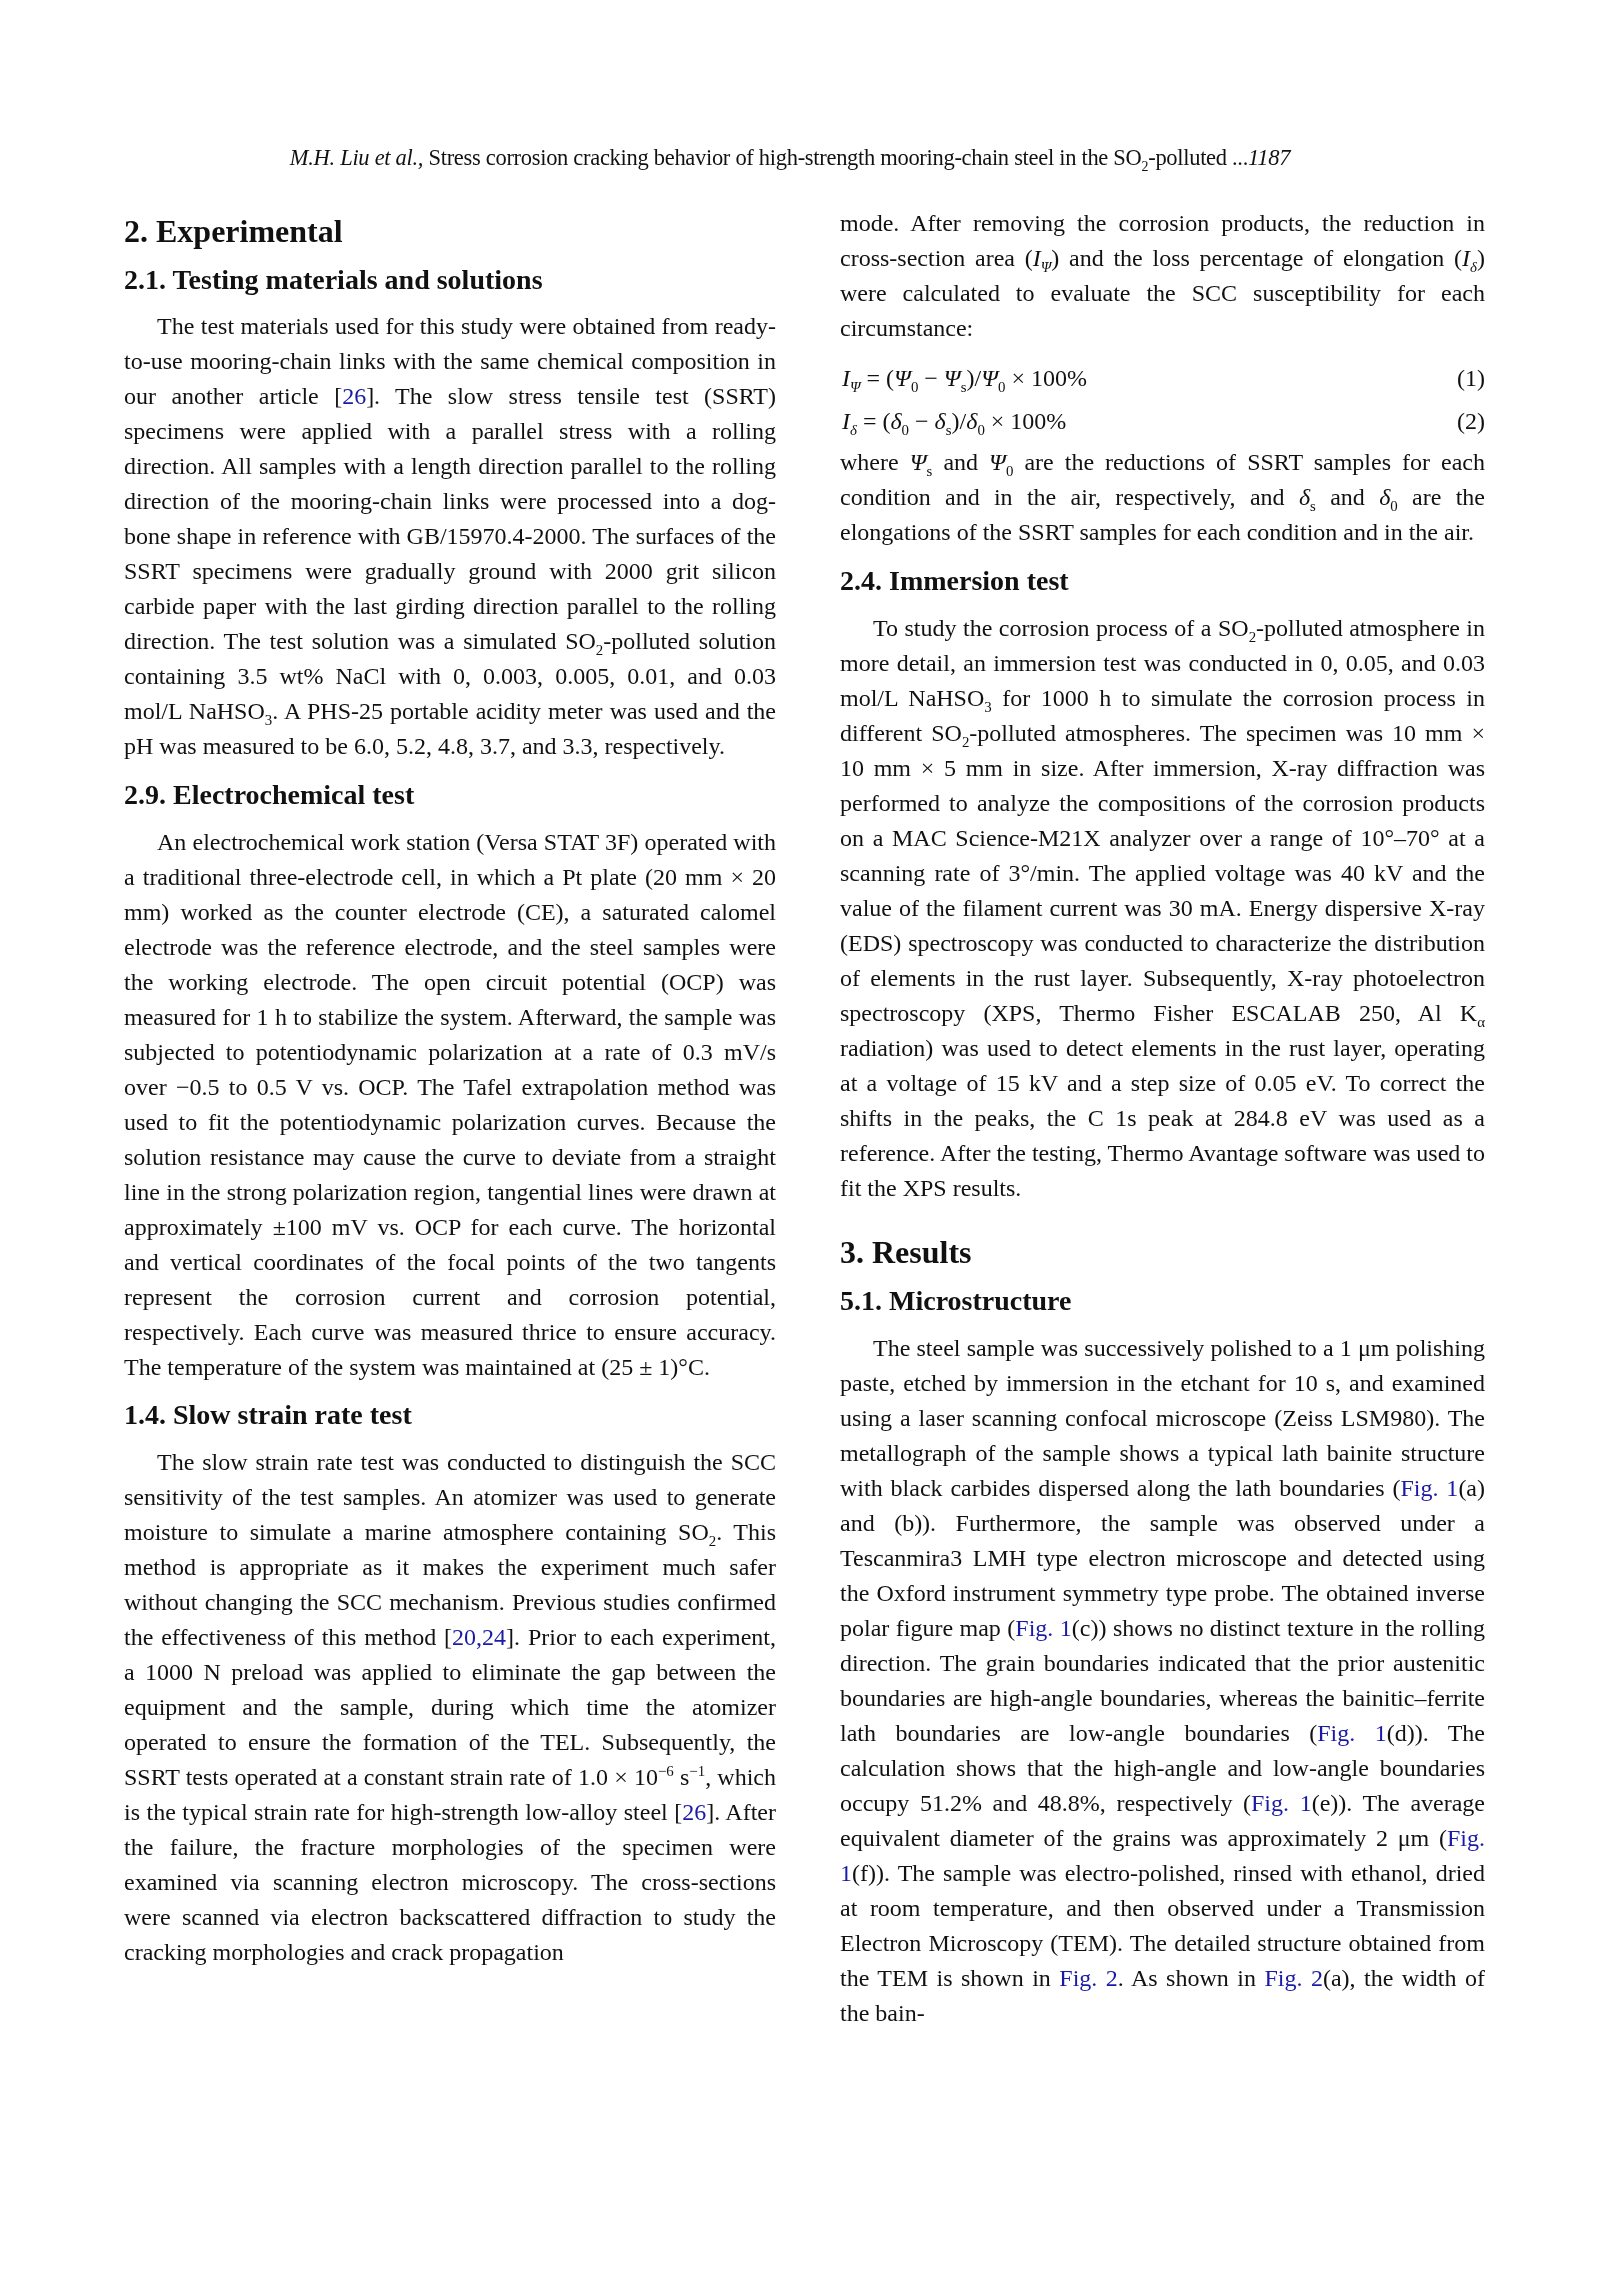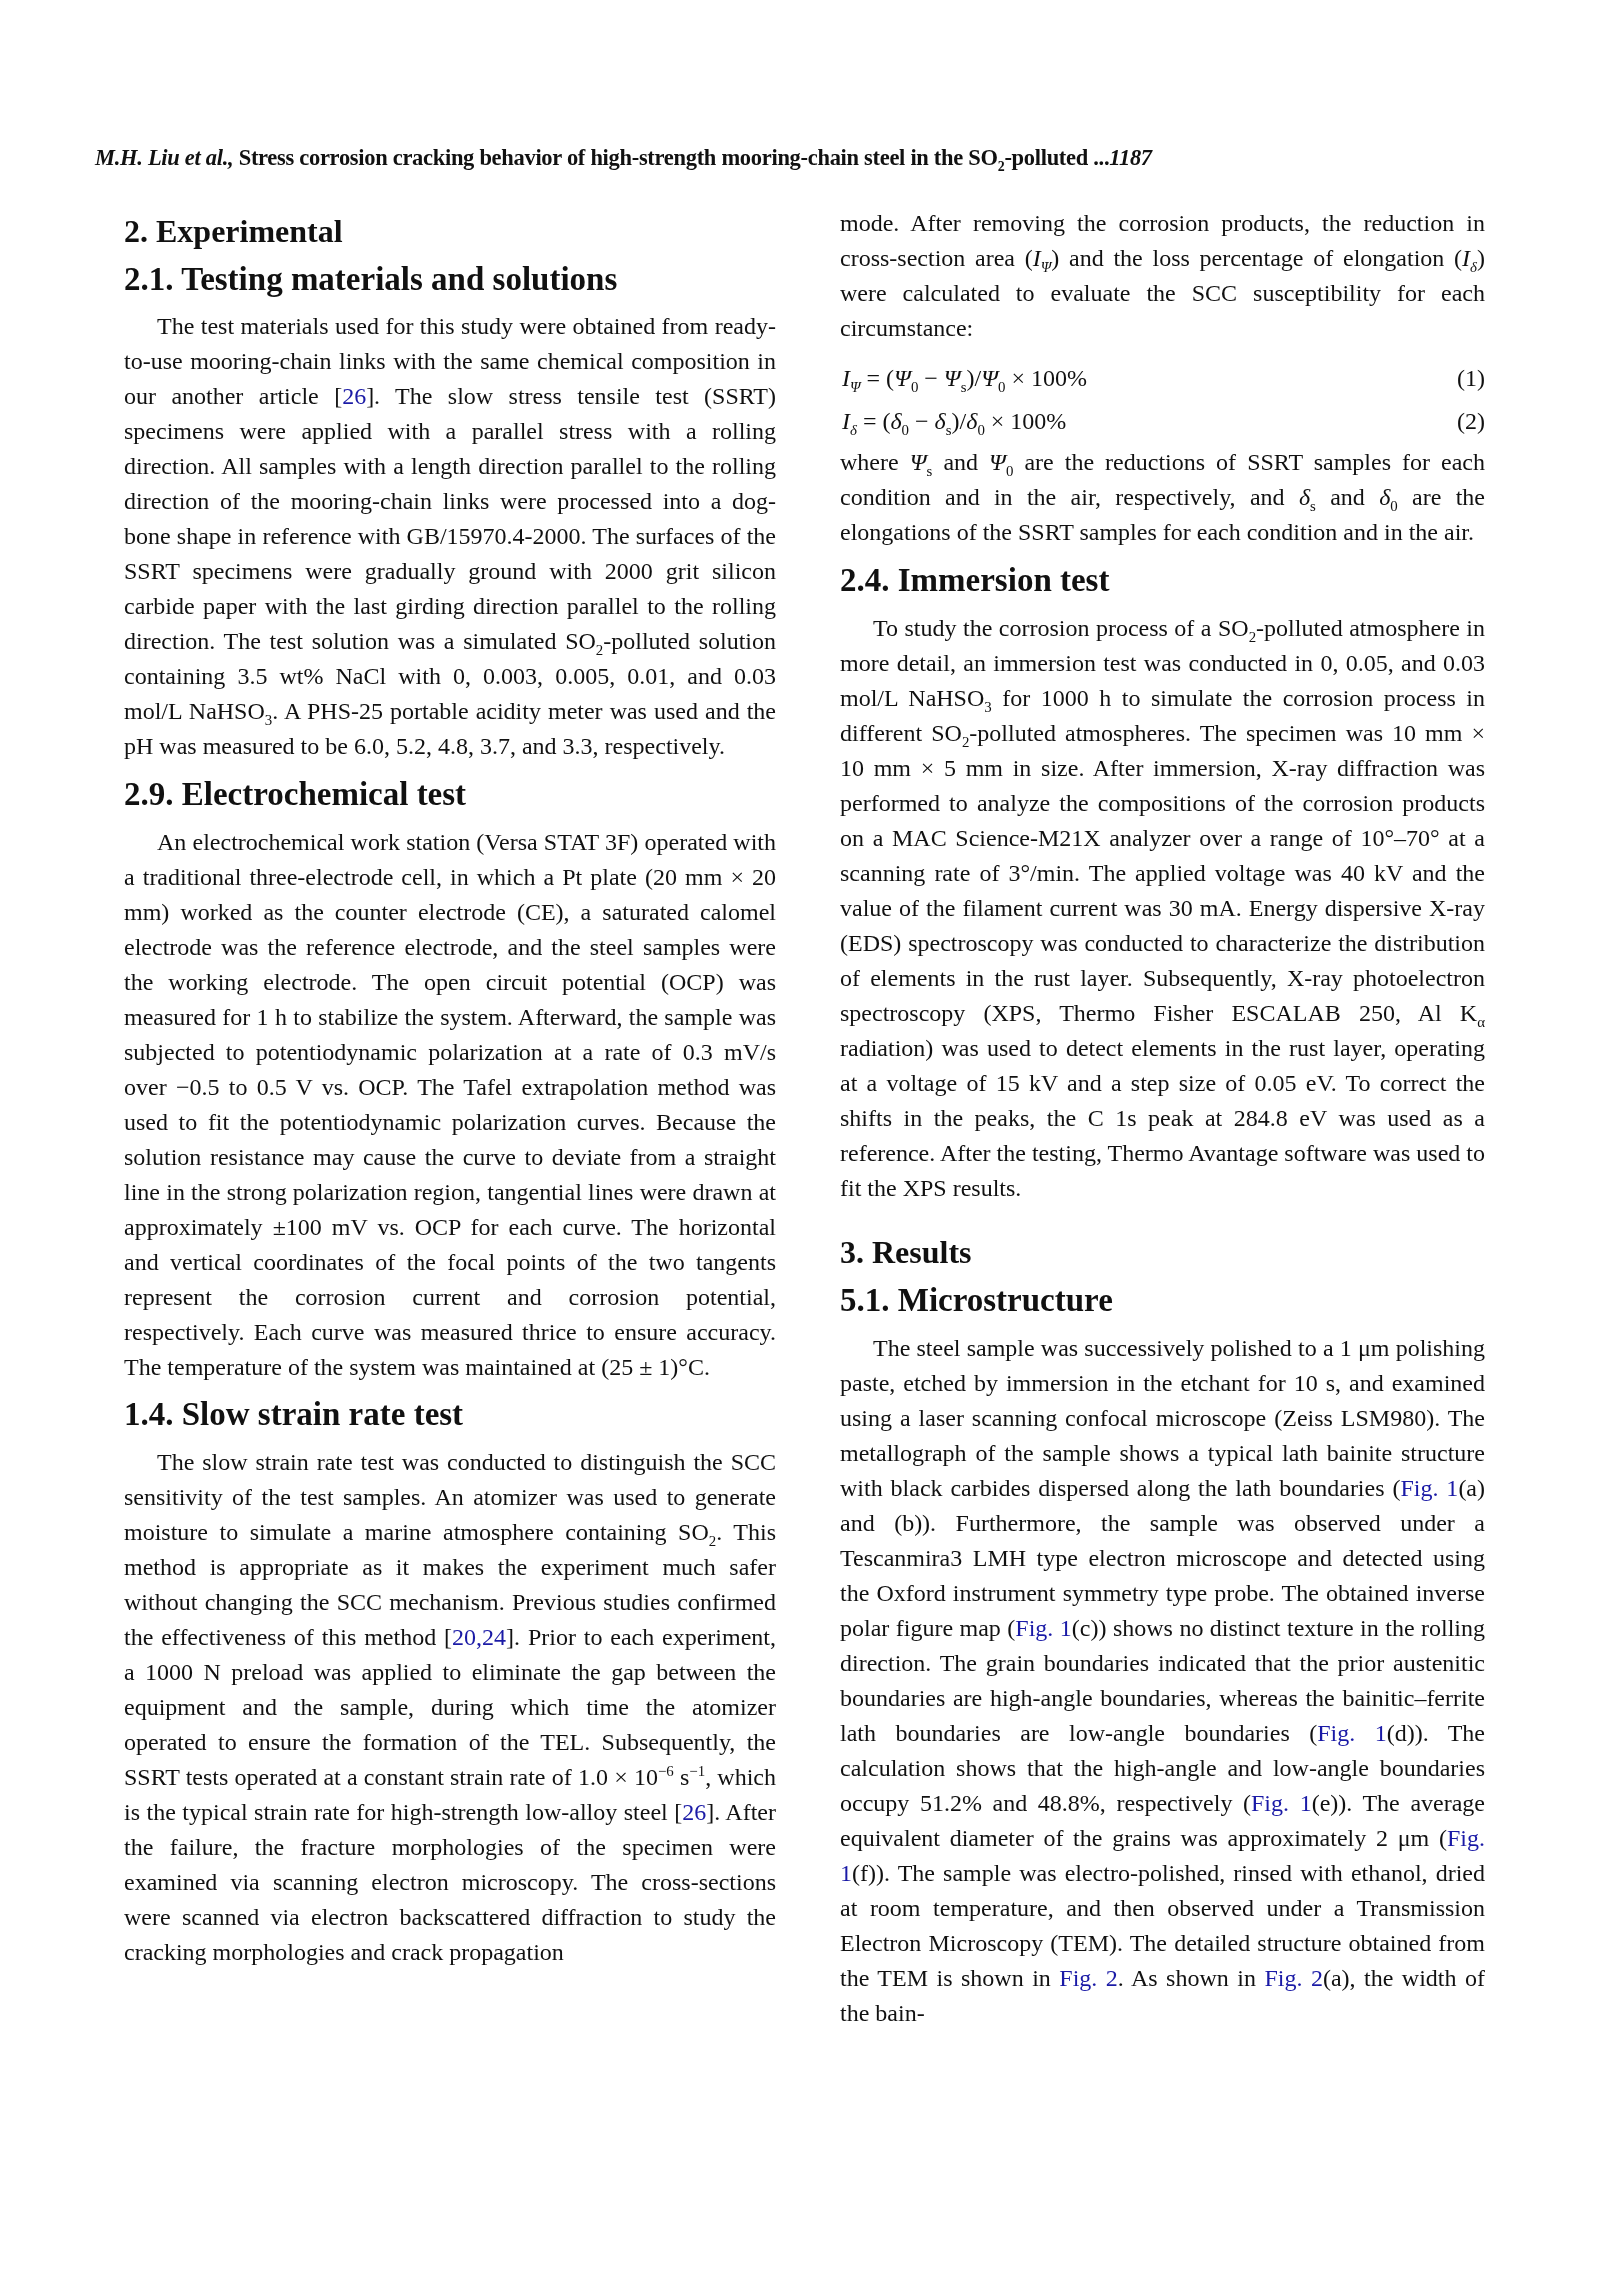--- a/index.html
+++ b/index.html
@@ -2,38 +2,38 @@
 <html><head>
 <meta charset="utf-8">
 <style>
   html, body { margin: 0; padding: 0; background: #ffffff; }
   body {
     width: 1614px; height: 2293px; position: relative; overflow: hidden;
     font-family: "Liberation Serif", "DejaVu Serif", serif; color: #111;
   }
   .running-head {
     position: absolute; left: 95px; top: 145px; width: 1390px; height: 33px;
-    font-size: 22.5px; font-weight: bold; font-style: normal;
-    display: flex; justify-content: flex-start; align-items: baseline;
+    font-size: 22.5px; font-weight: normal; font-style: normal;
+    display: flex; justify-content: center; align-items: baseline;
     letter-spacing: -0.3px;
   }
   .running-head .authors { font-style: italic; }
   .running-head .pageno { font-style: italic; }
   .column {
     position: absolute; top: 206px;
     font-size: 24px; line-height: 35px; text-align: justify;
     hyphens: manual;
   }
   .col-left { left: 124px; width: 652px; }
   .col-right { left: 840px; width: 645px; }
   h2.section {
     font-size: 32px; font-weight: bold; margin: 5.9px 0 11.8px 0; line-height: 39px;
   }
   h3.subsection {
-    font-size: 33px; font-weight: bold; margin: 0 0 13.7px 0; line-height: 33px;
+    font-size: 28px; font-weight: bold; margin: 0 0 13.7px 0; line-height: 33px;
   }
   p.para { margin: 0 0 13.7px 0; text-indent: 33px; }
   p.para.noindent { text-indent: 0; }
   .link { color: #1a1aa6; }
   sub, sup { font-size: 62%; line-height: 0; }
   .equation {
     display: flex; justify-content: space-between; align-items: baseline;
     font-style: normal; margin: 0 0 5.9px 0; line-height: 37px; padding-left: 2px; font-family: Liberation Serif, serif;
   }
   .equation .expr i { font-style: italic; }

